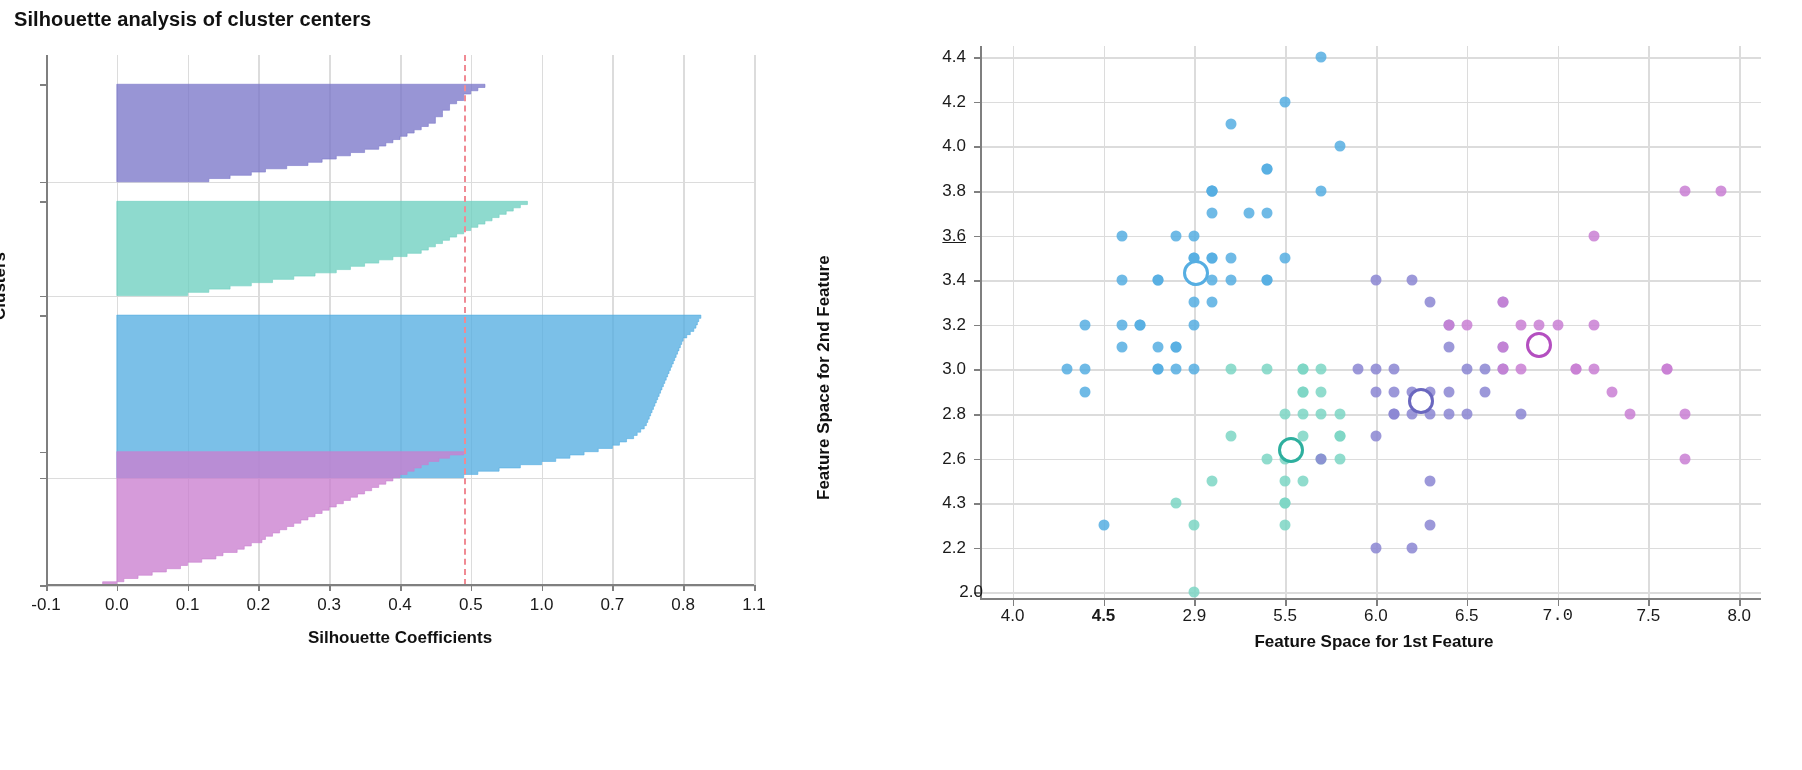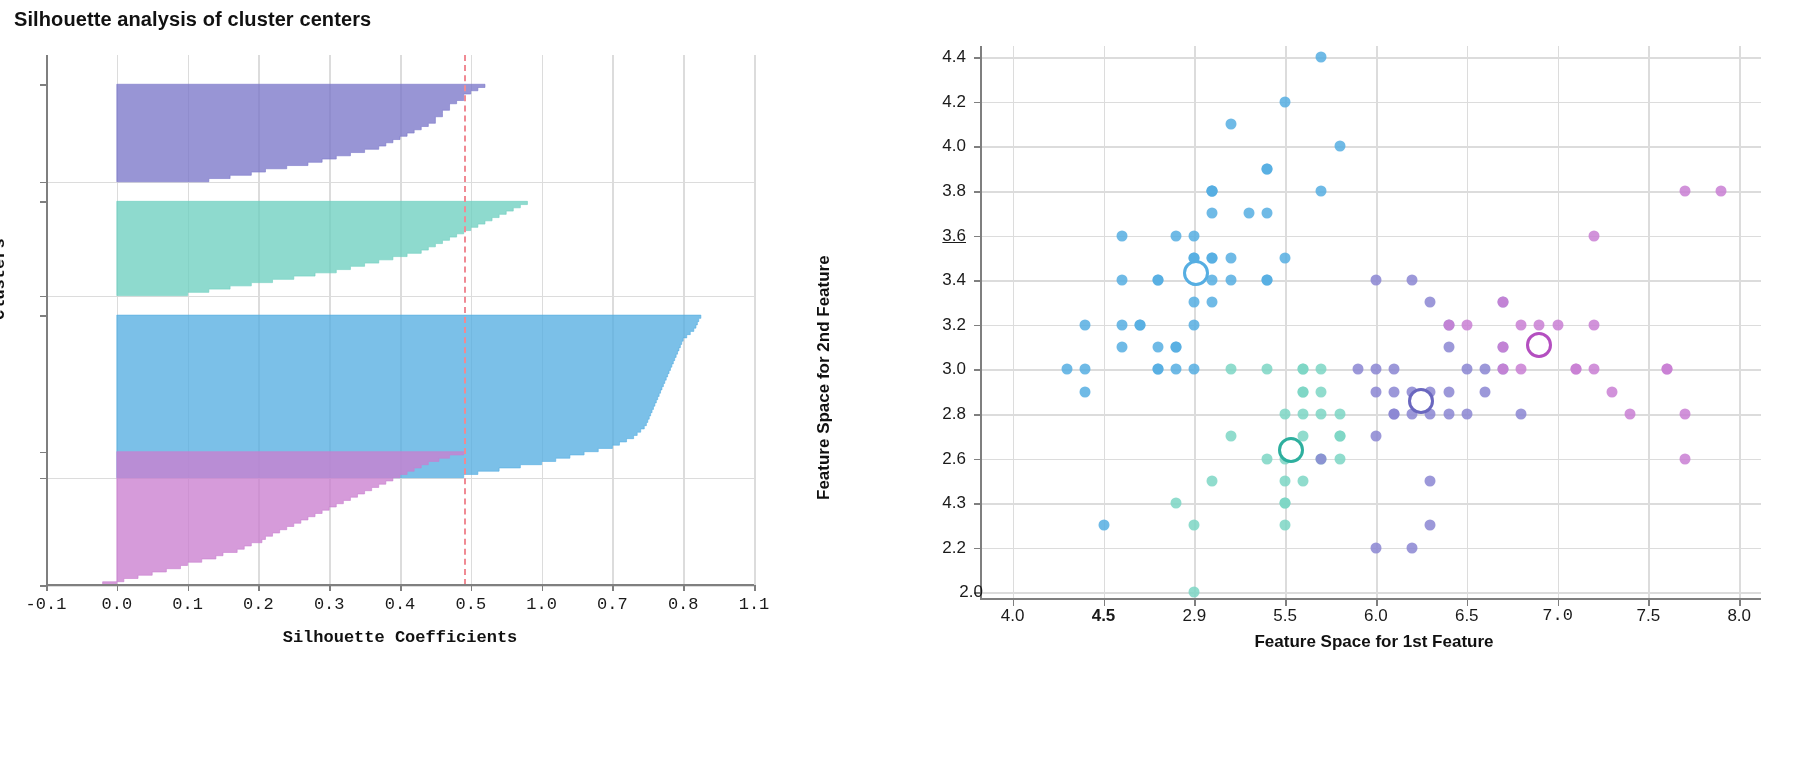--- a/index.html
+++ b/index.html
@@ -36,21 +36,21 @@
        background:#ffffff;box-sizing:border-box;}
   .ctr-dot{position:absolute;border-radius:50%;transform:translate(-50%,-50%);}
 </style>
 </head>
 <body>
 
 <div class="fig">
 
   <div id="title">Silhouette analysis of cluster centers</div>
 
-  <div class="panel" id="left-panel" style="left:0;top:0;width:790px;height:596px;font-family:Liberation Mono, monospace;">
+  <div class="panel" id="left-panel" style="left:0;top:0;width:790px;height:596px;">
     <div class="plotarea" id="sil-plot" style="left:46px;top:55px;width:708px;height:530px;">
       <div id="sil-grid">
           <div class="gridline v" style="left: 0px;"></div>
           <div class="gridline v" style="left: 70.8px;"></div>
           <div class="gridline v" style="left: 141.6px;"></div>
           <div class="gridline v" style="left: 212.4px;"></div>
           <div class="gridline v" style="left: 283.2px;"></div>
           <div class="gridline v" style="left: 354px;"></div>
           <div class="gridline v" style="left: 424.8px;"></div>
           <div class="gridline v" style="left: 495.6px;"></div>

